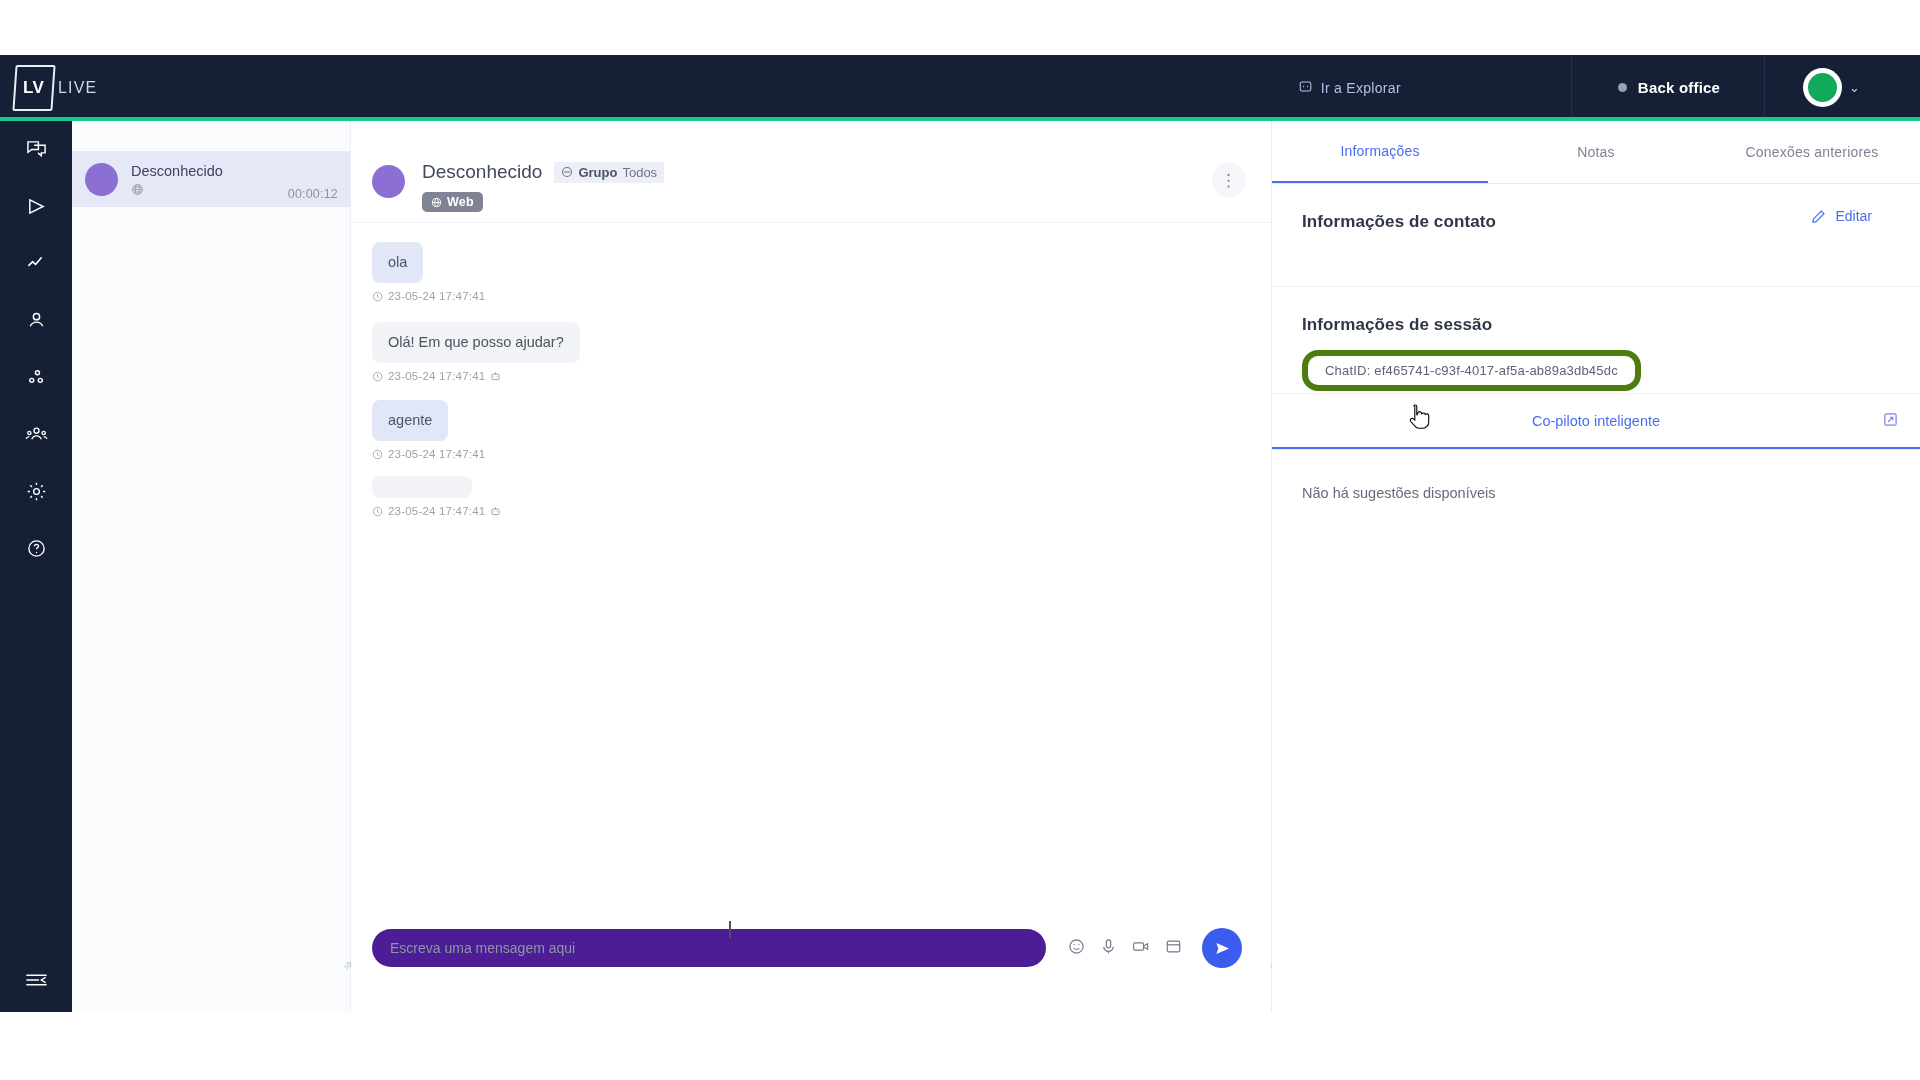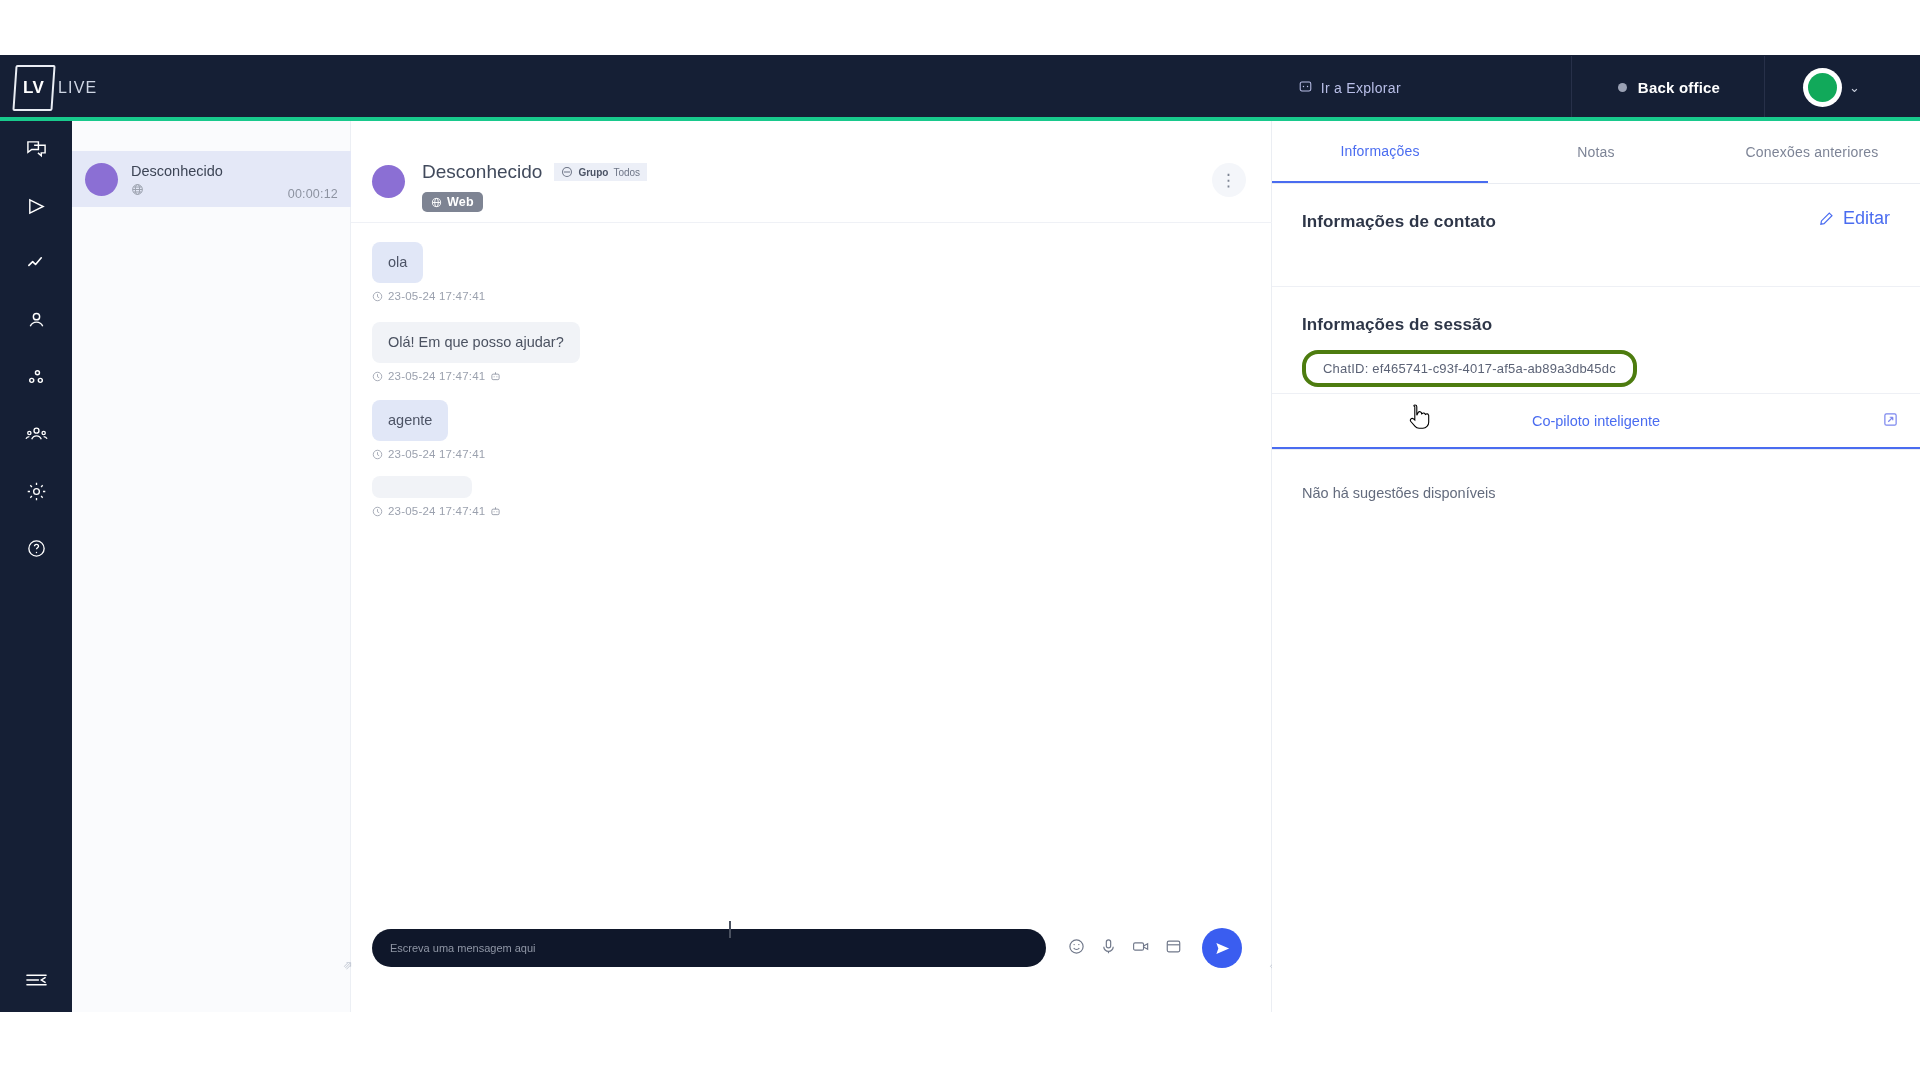--- a/index.html
+++ b/index.html
@@ -99,21 +99,21 @@
     display:flex; align-items:flex-start; padding:8px 26px 0 21px;
     border-bottom:1px solid #eff1f6;
   }
   .chat-avatar { width:33px; height:33px; border-radius:50%; background:#8b6fd4; flex:0 0 auto; margin-top:4px; }
   .chat-hdr-main { margin-left:17px; flex:1; }
   .chat-title-row { display:flex; align-items:center; gap:12px; }
   .chat-title { color:#414a5c; font-size:19px; }
   .grupo-badge {
     display:flex; align-items:center; gap:5px;
     background:#eceff7; border-radius:0; padding:3px 7px;
-    font-size:10px; color:#6e7586;
+    font-size:13px; color:#6e7586;
   }
   .grupo-strong { font-weight:bold; color:#4b5365; }
   .web-badge {
     margin-top:9px; display:inline-flex; align-items:center; gap:5px;
     background:#7e8493; color:#ffffff; border-radius:5px;
     padding:3px 9px; font-size:12.5px; font-weight:bold; letter-spacing:.2px;
   }
   .kebab {
     width:34px; height:34px; border-radius:50%; background:#f4f6fa;
     display:flex; align-items:center; justify-content:center; color:#7d8493;
@@ -133,22 +133,22 @@
   .bubble.out { background:#f1f3f7; color:#4b5261; }
   .bubble.empty { background:#f1f3f7; height:18px; width:100px; padding:11px 16px; }
   .meta { margin-top:7px; display:flex; align-items:center; gap:5px; color:#9ba1ae; font-size:11.5px; letter-spacing:.2px; }
 
   
   .composer {
     position:absolute; left:0; bottom:26px; width:921px; height:76px;
     display:flex; align-items:center; padding:0 30px 0 21px;
   }
   .composer-input {
-    flex:1; height:38px; background:#0f172a; border:none; border-radius:19px;
-    padding:0 18px; font-size:11px; color:#8f96a5;
+    flex:1; height:38px; background:#4c1d95; border:none; border-radius:19px;
+    padding:0 18px; font-size:14px; color:#8f96a5;
     font-family:"Liberation Sans", sans-serif;
   }
   .composer-input::placeholder { color:#8f96a5; }
   .composer-icons { display:flex; align-items:center; gap:15px; margin-left:22px; color:#70788a; }
   .send-btn {
     margin-left:20px; width:40px; height:40px; border-radius:50%;
     background:#3a5df0; color:#ffffff;
     display:flex; align-items:center; justify-content:center;
   }
   .resize-l { position:absolute; left:-8px; bottom:14px; color:#c3c9d4; font-size:11px; transform:rotate(45deg); }
@@ -163,26 +163,26 @@
   .rtab {
     flex:1; display:flex; align-items:center; justify-content:center;
     font-size:14px; color:#7d8496; letter-spacing:.2px;
   }
   .rtab.active { color:#4a6cf0; border-bottom:2.5px solid #4a6cf0; }
   .rsection { padding:28px 30px 0 30px; border-bottom:1px solid #eef0f5; }
   .rsection.b1 { height:103px; }
   .rsection.b2 { height:107px; }
   .rsection-title { font-size:17px; color:#2e3648; font-weight:bold; letter-spacing:.1px; }
   .edit-link {
-    position:absolute; right:30px; top:87px;
-    display:flex; align-items:center; gap:9px; color:#4a6cf0; font-size:18px;
+    position:absolute; right:48px; top:87px;
+    display:flex; align-items:flex-end; gap:9px; color:#4a6cf0; font-size:14px;
   }
   .chip {
     display:inline-block; margin-top:15px;
-    border:4px solid #4d7c0f; border-radius:16px;
+    border:6px solid #4d7c0f; border-radius:16px;
     padding:7px 17px; font-size:13px; color:#5c6376; letter-spacing:.2px;
   }
   .copilot-tabs { display:flex; height:56px; border-bottom:1px solid #e9ecf2; position:relative; }
   .ctab {
     flex:1; display:flex; align-items:center; justify-content:center;
     font-size:14.5px; color:#7d8496;
   }
   .ctab.active { color:#4a6cf0; border-bottom:2.5px solid #4a6cf0; }
   .ctab-icon { position:absolute; right:22px; top:18px; color:#7b86ee; }
   .no-sugg { padding:35px 30px 0 30px; font-size:14.5px; color:#636b7d; }

